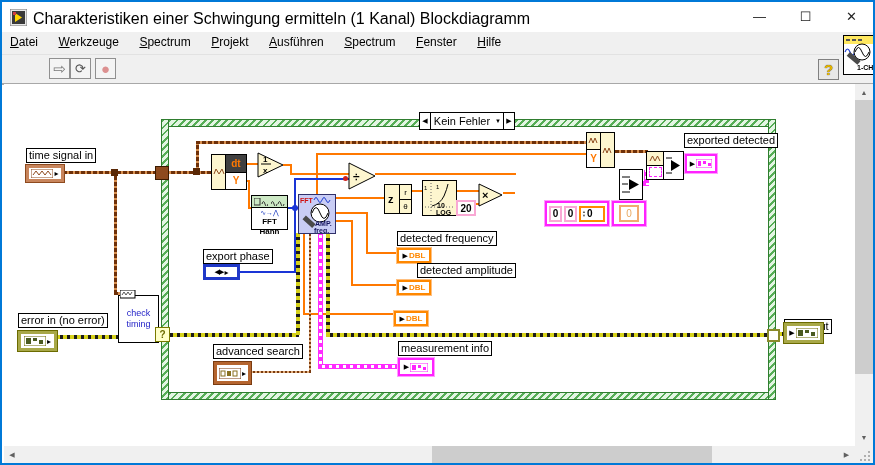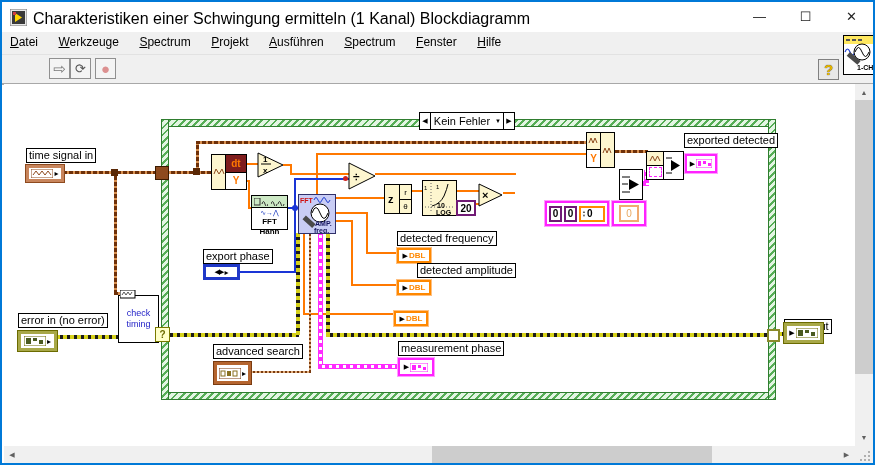--- a/index.html
+++ b/index.html
@@ -30,21 +30,21 @@
   .wv.orange{width:2px;background:#ff7800;}
   .wh.blue{height:2px;background:#1a35d6;}
   .wv.blue{width:2px;background:#1a35d6;}
   .wh.err{height:4px;background:repeating-linear-gradient(90deg,#d6d21b 0 4px,#1a1a1a 4px 7px);}
   .wv.err{width:4px;background:repeating-linear-gradient(0deg,#d6d21b 0 4px,#1a1a1a 4px 7px);}
   .wh.pink{height:3px;background:repeating-linear-gradient(90deg,#ff2bff 0 4px,#ffffff 4px 7px);border-top:1px solid #ff2bff;border-bottom:1px solid #ff2bff;box-sizing:border-box;height:5px;}
   .wv.pink{width:5px;background:repeating-linear-gradient(0deg,#ff2bff 0 4px,#ffffff 4px 7px);border-left:1px solid #ff2bff;border-right:1px solid #ff2bff;box-sizing:border-box;}
   .wh.advs{height:2px;background:repeating-linear-gradient(90deg,#7a3b10 0 2px,#e3b07e 2px 4px);}
   .wv.advs{width:2px;background:repeating-linear-gradient(0deg,#7a3b10 0 2px,#e3b07e 2px 4px);}
   .dot{position:absolute;}
-  .zero{background:#fff;border:2px solid #701a75;font-size:10px;font-weight:bold;color:#000;display:flex;align-items:center;justify-content:center;box-sizing:border-box;}
+  .zero{background:#fff;border:2px solid #f9a8d4;font-size:10px;font-weight:bold;color:#000;display:flex;align-items:center;justify-content:center;box-sizing:border-box;}
   .tri{position:absolute;}
   .cell{box-sizing:border-box;display:flex;align-items:center;justify-content:center;text-align:center;}
 </style>
 </head>
 <body>
 
 <div id="win">
 
   <div id="titlebar">
     <svg style="position:absolute;left:8px;top:7px" width="17" height="17">
@@ -214,21 +214,21 @@
       </svg>
     <span style="font-size:8px;color:#000">▸</span>
   </div>
 
   <div class="node" style="left:209px;top:152px;width:36px;height:36px;display:grid;grid-template-columns:14px 1fr;z-index:4">
     <div class="cell" style="grid-row:1/3;border-right:1px solid #000">
       <svg width="12" height="10">
           <path d="M1 7 l2 -5 l3 5 l3 -5 l2 5" stroke="#8e4a1e" fill="none"></path>
         </svg>
     </div>
-    <div class="cell" style="background:#7f1d1d;border-bottom:1px solid #000;font-size:10px;font-weight:bold;color:#ff7800">dt</div>
+    <div class="cell" style="background:#404040;border-bottom:1px solid #000;font-size:10px;font-weight:bold;color:#ff7800">dt</div>
     <div class="cell" style="background:#fff;font-size:10px;font-weight:bold;color:#ff7800">Y</div>
   </div>
 
   <svg class="tri" style="left:255px;top:150px;z-index:4" width="28" height="27">
     <polygon points="1,1 26,13 1,25" fill="#fdf6cf" stroke="#000"></polygon>
     <text x="6" y="10" font-size="8" font-weight="bold" font-family="Liberation Sans" fill="#000">1</text>
     <path d="M4 12 h10" stroke="#000"></path>
     <text x="6" y="21" font-size="8" font-weight="bold" font-family="Liberation Sans" fill="#000">x</text>
   </svg>
 
@@ -315,21 +315,21 @@
   <div class="lbl" style="left:415px;top:261px">detected amplitude</div>
   <div class="term" style="left:395px;top:278px;width:34px;height:15px;border:2px solid #ff8800;outline:1px solid #ffc080">
     <span style="font-size:7px">▶</span>
       <span style="font-size:8px;font-weight:bold;color:#ff8800">DBL</span>
   </div>
   <div class="term" style="left:392px;top:309px;width:34px;height:15px;border:2px solid #ff8800;outline:1px solid #ffc080">
     <span style="font-size:7px">▶</span>
       <span style="font-size:8px;font-weight:bold;color:#ff8800">DBL</span>
   </div>
 
-  <div class="lbl" style="left:396px;top:339px">measurement phase</div>
+  <div class="lbl" style="left:396px;top:339px">measurement info</div>
   <div class="term" style="left:396px;top:356px;width:36px;height:18px;border:2px solid #ff22ff;outline:1px solid #ff9cff">
     <span style="font-size:7px">▶</span>
     <svg width="18" height="9">
         <rect width="18" height="9" fill="#fff" stroke="#ff22ff"></rect>
         <rect x="2" y="2" width="4" height="5" fill="#ff22ff"></rect>
         <rect x="8" y="2" width="3" height="3" fill="#ff22ff"></rect>
         <rect x="13" y="4" width="3" height="3" fill="#ff22ff"></rect>
       </svg>
   </div>
 

